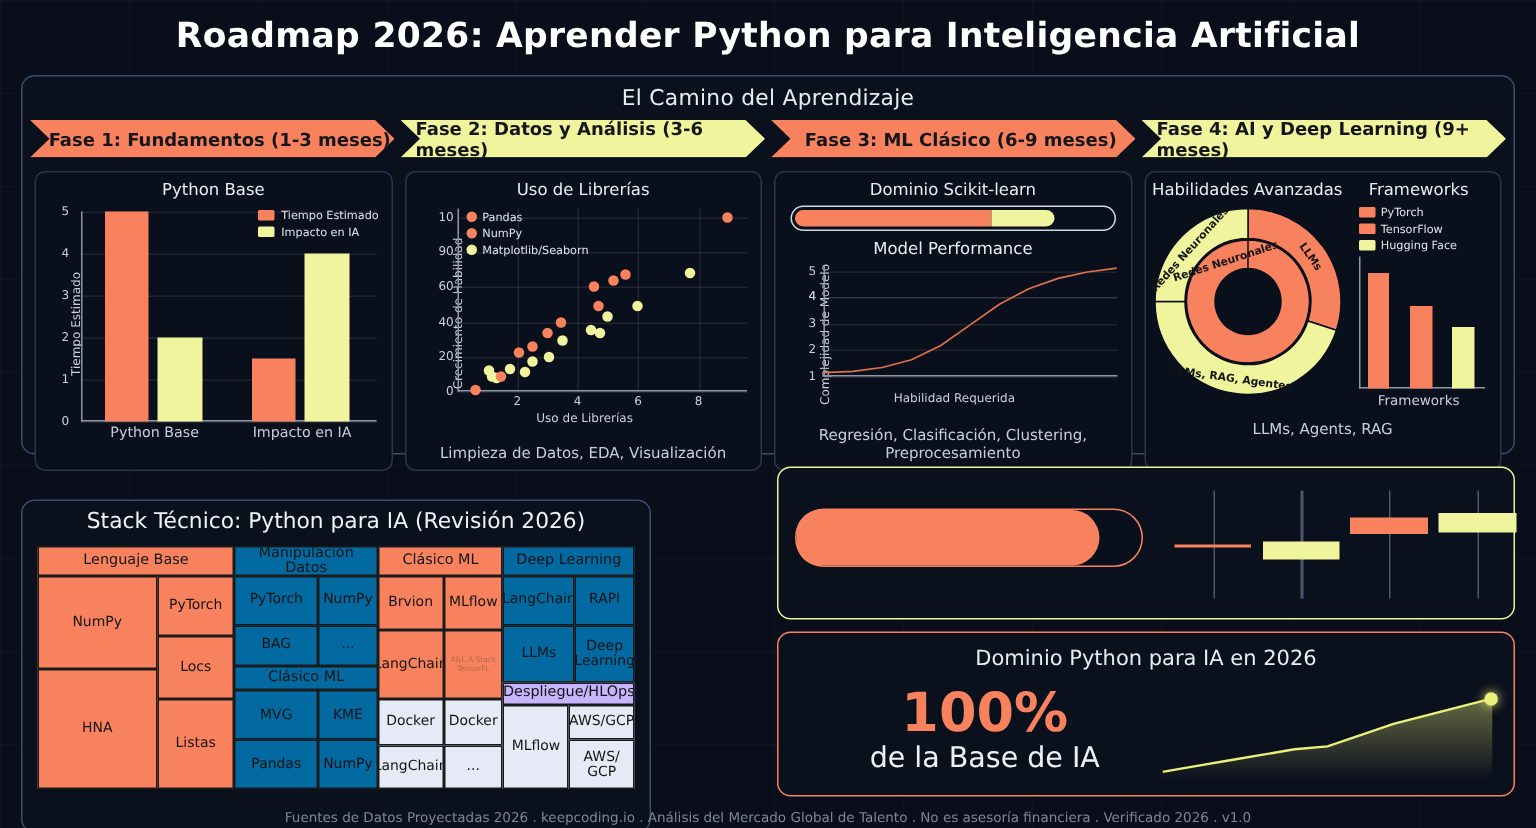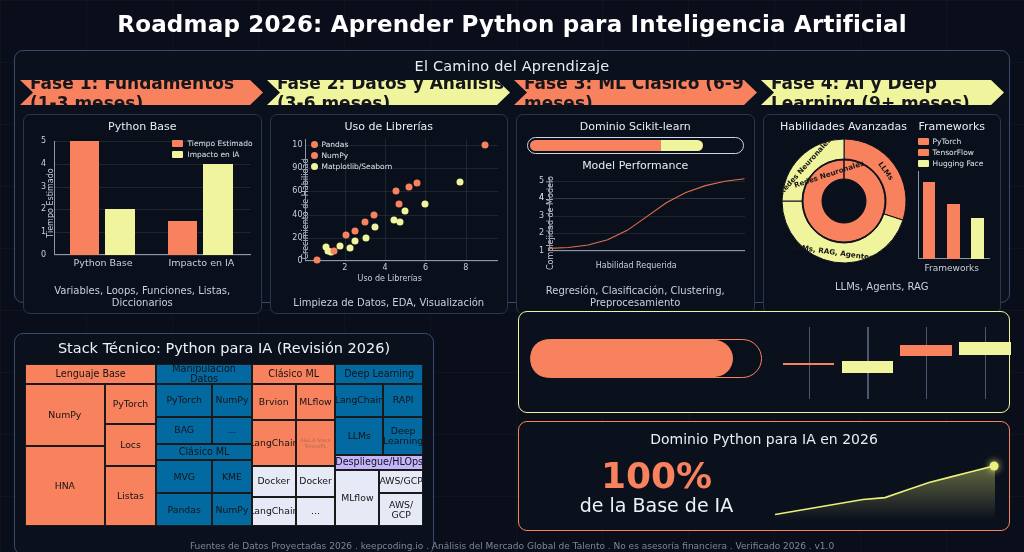--- a/index.html
+++ b/index.html
@@ -42,21 +42,21 @@
   .camino-title {
     text-align: center; color: #e9ecf2; font-size: 14.5px;
     padding: 7px 0 6px; letter-spacing: .2px;
   }
   .phase-row {
     display: flex; gap: 4px; padding: 0 5px; height: 25px;
   }
   .phase {
     flex: 1; position: relative; height: 25px;
     display: flex; align-items: center; justify-content: center;
-    color: #14161c; font-size: 17px; font-weight: 600;
+    color: #14161c; font-size: 12px; font-weight: 600;
     clip-path: polygon(0 0, calc(100% - 13px) 0, 100% 50%, calc(100% - 13px) 100%, 0 100%, 13px 50%);
     padding-left: 10px;
   }
   .phase:first-child { clip-path: polygon(0 0, calc(100% - 13px) 0, 100% 50%, calc(100% - 13px) 100%, 0 100%, 13px 50%); }
   .ph-o { background: #f9825e; }
   .ph-y { background: #f0f49c; }
 
   .cards-row { display: flex; gap: 8px; padding: 9px 8px 0; }
   .card {
     flex: 1; height: 200px; border: 1.1px solid #2b3550;
@@ -205,21 +205,20 @@
           <div class="legend-row">
               <span class="legend-sw" style="background:#f9825e"></span>
               <span class="legend-tx">Tiempo Estimado</span>
             </div>
           <div class="legend-row">
               <span class="legend-sw" style="background:#f0f49c"></span>
               <span class="legend-tx">Impacto en IA</span>
             </div>
         </div>
       </div>
-      <div class="card-foot">Variables, Loops, Funciones, Listas, Diccionarios</div>
     </div>
 
     <div class="card">
       <div class="card-title">Uso de Librerías</div>
       <div class="plot" style="margin:0 2px 12px 4px;">
         <div class="axis-label-y" style="left:-24px;">Crecimiento de Habilidad</div>
         <div id="c2" style="position:absolute;left:26px;right:3px;top:4px;bottom:22px;">
             <div class="axline" style="left:0;top:0;bottom:0;width:1px;"></div>
             <div class="axline" style="left:0;right:0;bottom:0;height:1px;"></div>
             <div class="gridline" style="left:0;right:0;top:100%;"></div>
@@ -314,21 +313,21 @@
               <polyline points="0.00,96.51 10.00,95.35 20.00,91.86 30.00,84.88 40.00,72.09 50.00,53.49 60.00,34.88 70.00,20.93 80.00,11.63 90.00,5.81 100.00,2.33" fill="none" stroke="#e0714e" stroke-width="1.1" vector-effect="non-scaling-stroke"></polyline>
             </svg>
           </div>
         <div class="axis-label-x" style="bottom:1px;">Habilidad Requerida</div>
       </div>
       <div class="card-foot">Regresión, Clasificación, Clustering, Preprocesamiento</div>
     </div>
 
     <div class="card">
       <div style="display:flex;">
-        <div style="flex:1.25;margin-left:12px;">
+        <div style="flex:1.25;">
           <div class="card-title">Habilidades Avanzadas</div>
           <div style="display:flex;justify-content:center;margin-top:4px;">
             <div class="donut-wrap" id="donut"><svg viewBox="0 0 128 128" style="width:100%;height:100%;">
                   <path d="M64 2 A62 62 0 0 1 122.96550401029953 83.15905365124674 L103.94437368439645 76.97871376374779 A42 42 0 0 0 64 22 Z" fill="#f9825e" stroke="#0a0f1c" stroke-width="1"></path>
                   <path d="M122.96550401029953 83.15905365124674 A62 62 0 0 1 2 64.00000000000001 L22 64.00000000000001 A42 42 0 0 0 103.94437368439645 76.97871376374779 Z" fill="#f0f49c" stroke="#0a0f1c" stroke-width="1"></path>
                   <path d="M2 64.00000000000001 A62 62 0 0 1 63.999999999999986 2 L63.99999999999999 22 A42 42 0 0 0 22 64.00000000000001 Z" fill="#f0f49c" stroke="#0a0f1c" stroke-width="1"></path>
                   <path d="M64 23 A41 41 0 1 1 63.995900000006834 23.000000205 L63.997800000003664 42.00000011 A22 22 0 1 0 64 42 Z" fill="#f9825e" stroke="#0a0f1c" stroke-width="1"></path>
                 </svg><div class="donut-lab" style="left: 106.298px; top: 33.7525px; transform: translate(-50%, -50%) rotate(55deg);">LLMs</div><div class="donut-lab" style="left: 53.2411px; top: 114.875px; transform: translate(-50%, -50%) rotate(8deg);">LLMs, RAG, Agentes</div><div class="donut-lab" style="left: 25.516px; top: 29.0289px; transform: translate(-50%, -50%) rotate(-48deg);">Redes Neuronales</div><div class="donut-lab" style="left: 49.5973px; top: 36.5489px; transform: translate(-50%, -50%) rotate(-18deg);">Redes Neuronales</div></div>
           </div>
         </div>

